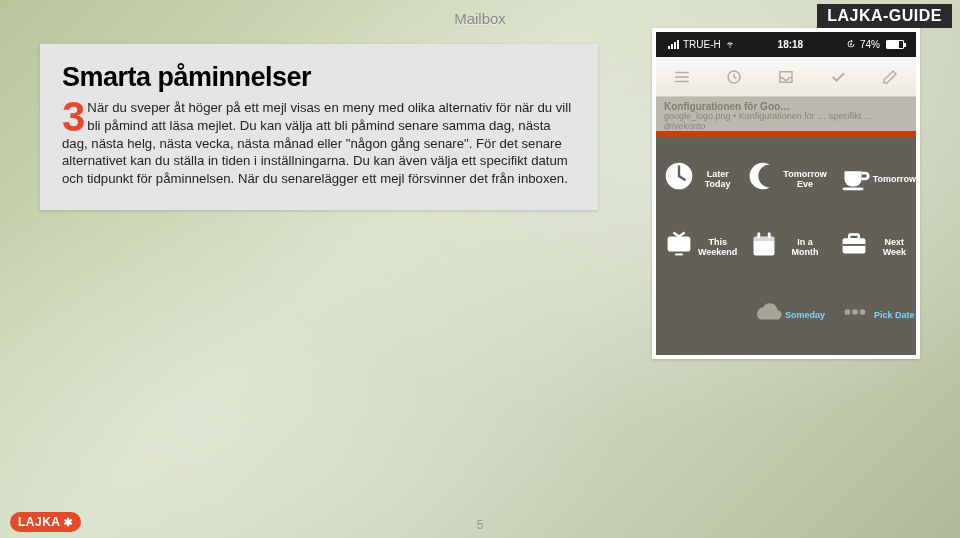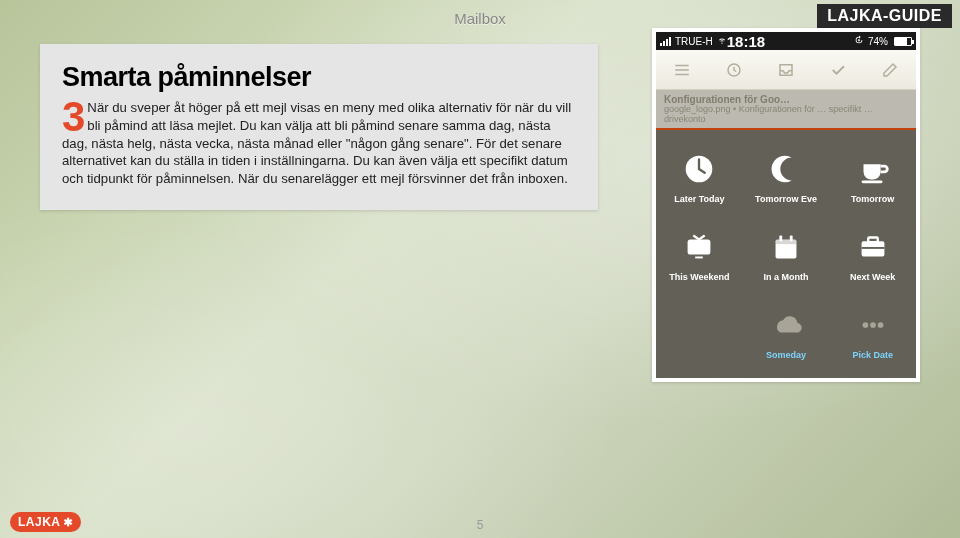--- a/index.html
+++ b/index.html
@@ -72,28 +72,28 @@
     top: 28px;
     right: 40px;
     width: 268px;
     background: #fff;
     padding: 4px;
     box-shadow: 0 1px 3px rgba(0,0,0,0.15);
   }
   .statusbar {
     background: #1a1a1a;
     color: #fff;
-    height: 18px;
+    height: 25px;
     font-size: 10px;
     display: flex;
     align-items: center;
-    padding: 0 4px;
+    padding: 0 12px;
   }
   .statusbar .sb-left { display:flex; align-items:center; gap:4px; }
-  .statusbar .sb-center { flex: 1; font-weight: bold; font-size:15px; }
+  .statusbar .sb-center { flex: 1; text-align: center; font-weight: bold; font-size:10px; }
   .statusbar .sb-right { display:flex; align-items:center; gap:4px; }
   .signal-bars { display: inline-flex; align-items: flex-end; gap: 1px; }
   .signal-bars i { width:2px; background:#fff; display:block; }
   .signal-bars i:nth-child(1){height:3px} .signal-bars i:nth-child(2){height:5px}
   .signal-bars i:nth-child(3){height:7px} .signal-bars i:nth-child(4){height:9px}
   .wifi-icon { font-size:10px; }
   .battery {
     width: 18px; height: 9px; border: 1px solid #fff; border-radius: 1px;
     position: relative; margin-left: 2px;
   }
@@ -106,21 +106,21 @@
     display: flex;
     align-items: center;
     justify-content: space-around;
     color: #b3af9e;
   }
   .nav-icon { width: 22px; height: 22px; display:flex; align-items:center; justify-content:center; }
   .nav-icon svg { width:18px; height:18px; }
   .email-peek {
     background: #f5f3ea;
     height: 40px;
-    border-bottom: 2px solid #c2410c;
+    border-bottom: 6px solid #c2410c;
     padding: 4px 8px;
     color: #a8a490;
     font-size: 9px;
     line-height: 1.1;
     overflow: hidden;
     position: relative;
   }
   .email-peek .subj { font-weight: bold; font-size: 10px; color: #9c9884; }
   .email-peek::after {
     content:''; position:absolute; inset:0;
@@ -129,21 +129,21 @@
   .snooze-panel {
     background: #636057;
     padding: 10px 0 4px 0;
   }
   .snooze-grid {
     display: grid;
     grid-template-columns: repeat(3, 1fr);
   }
   .snooze-cell {
     display: flex;
-    flex-direction: column;
+    flex-direction: row;
     align-items: center;
     justify-content: center;
     padding: 10px 4px 14px 4px;
     color: #fff;
   }
   .snooze-cell.dimmed { color: #7dd3fc; }
   .snooze-cell .icon {
     width: 38px; height: 38px;
     margin-bottom: 6px;
     display: flex; align-items: center; justify-content: center;

